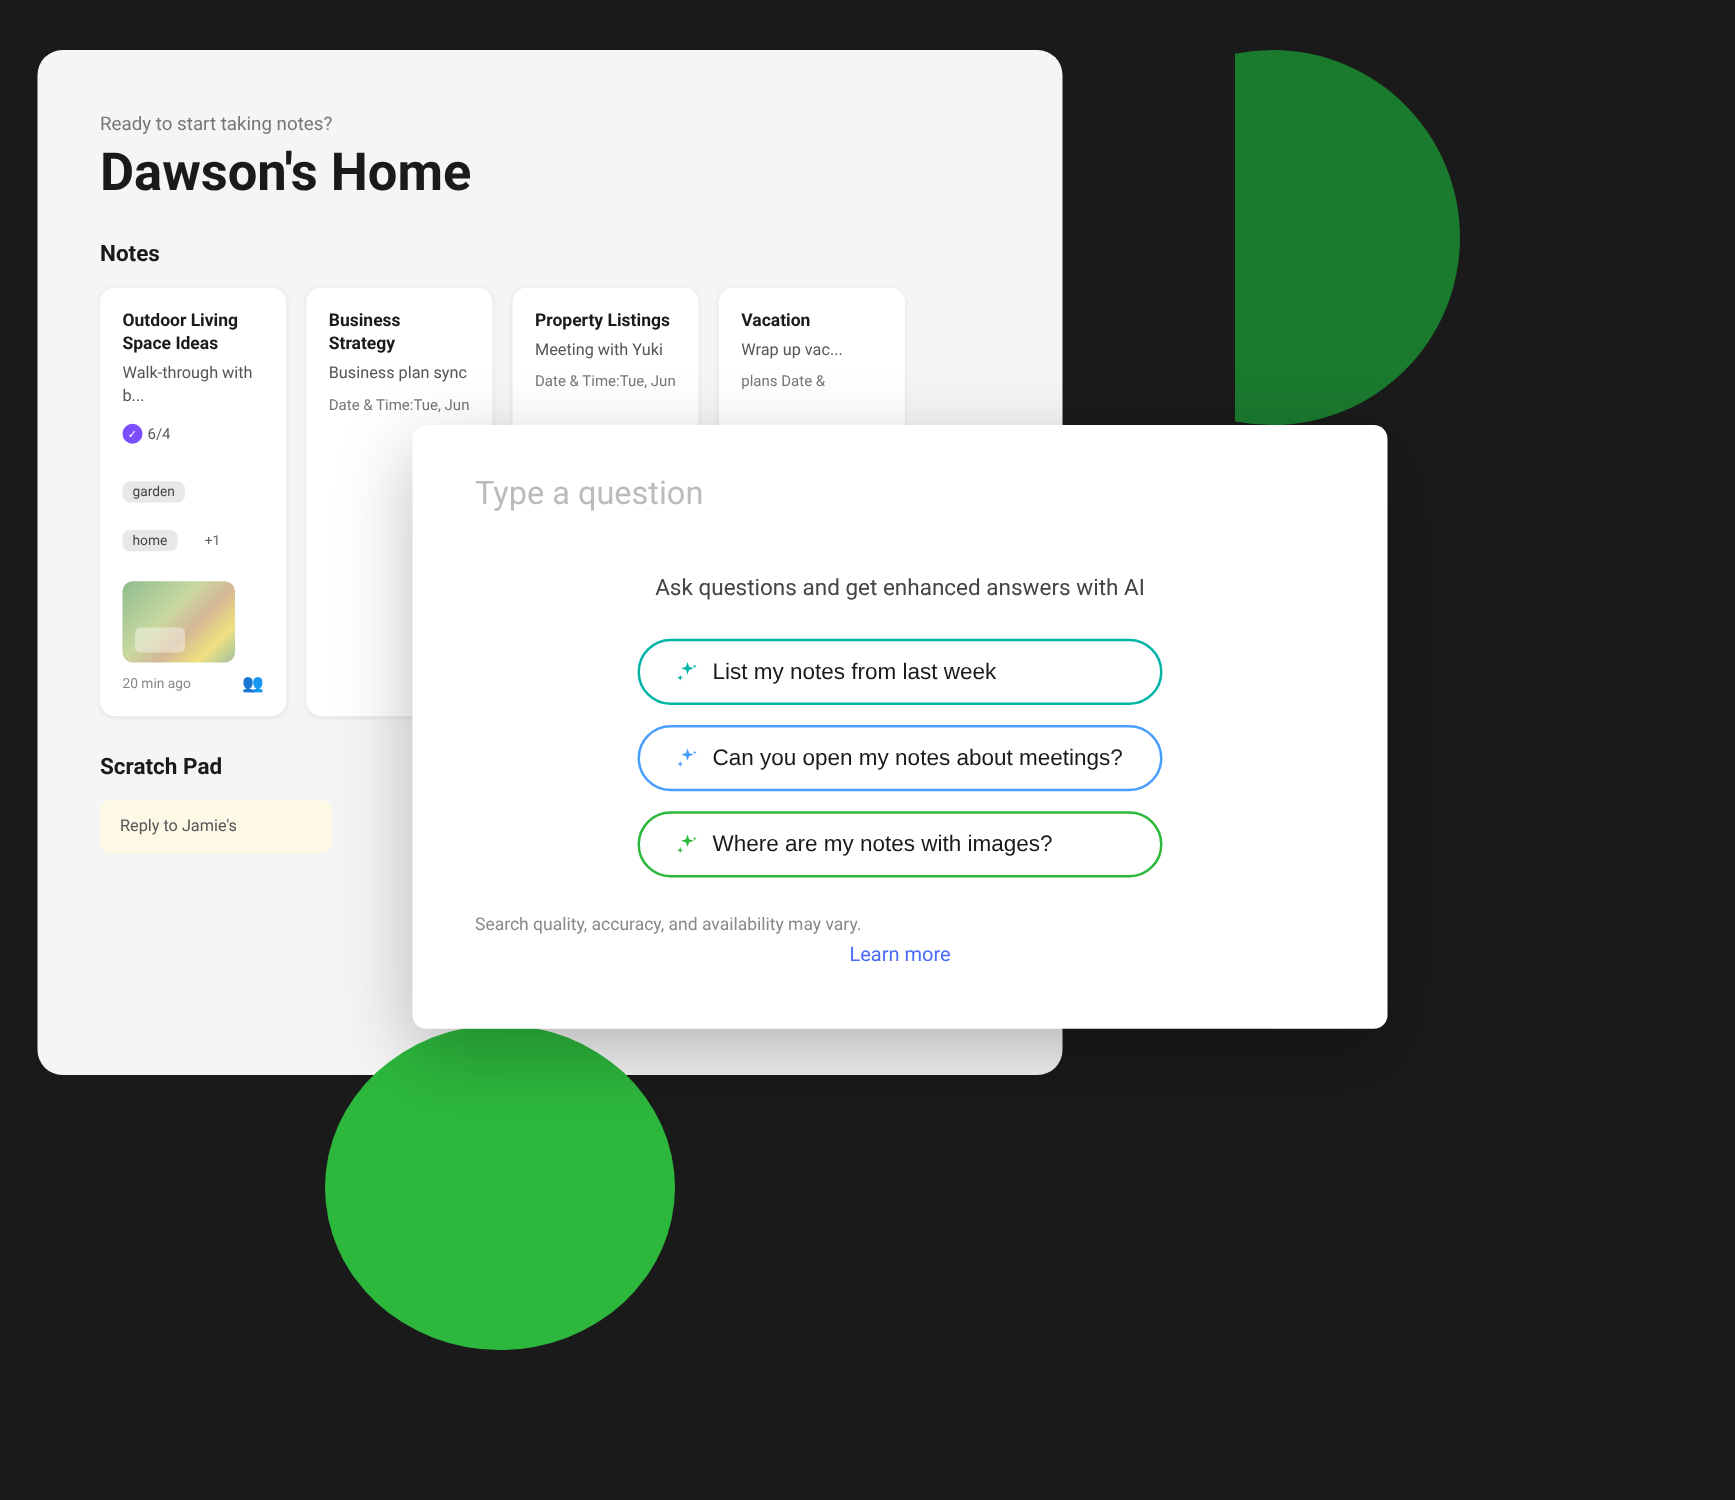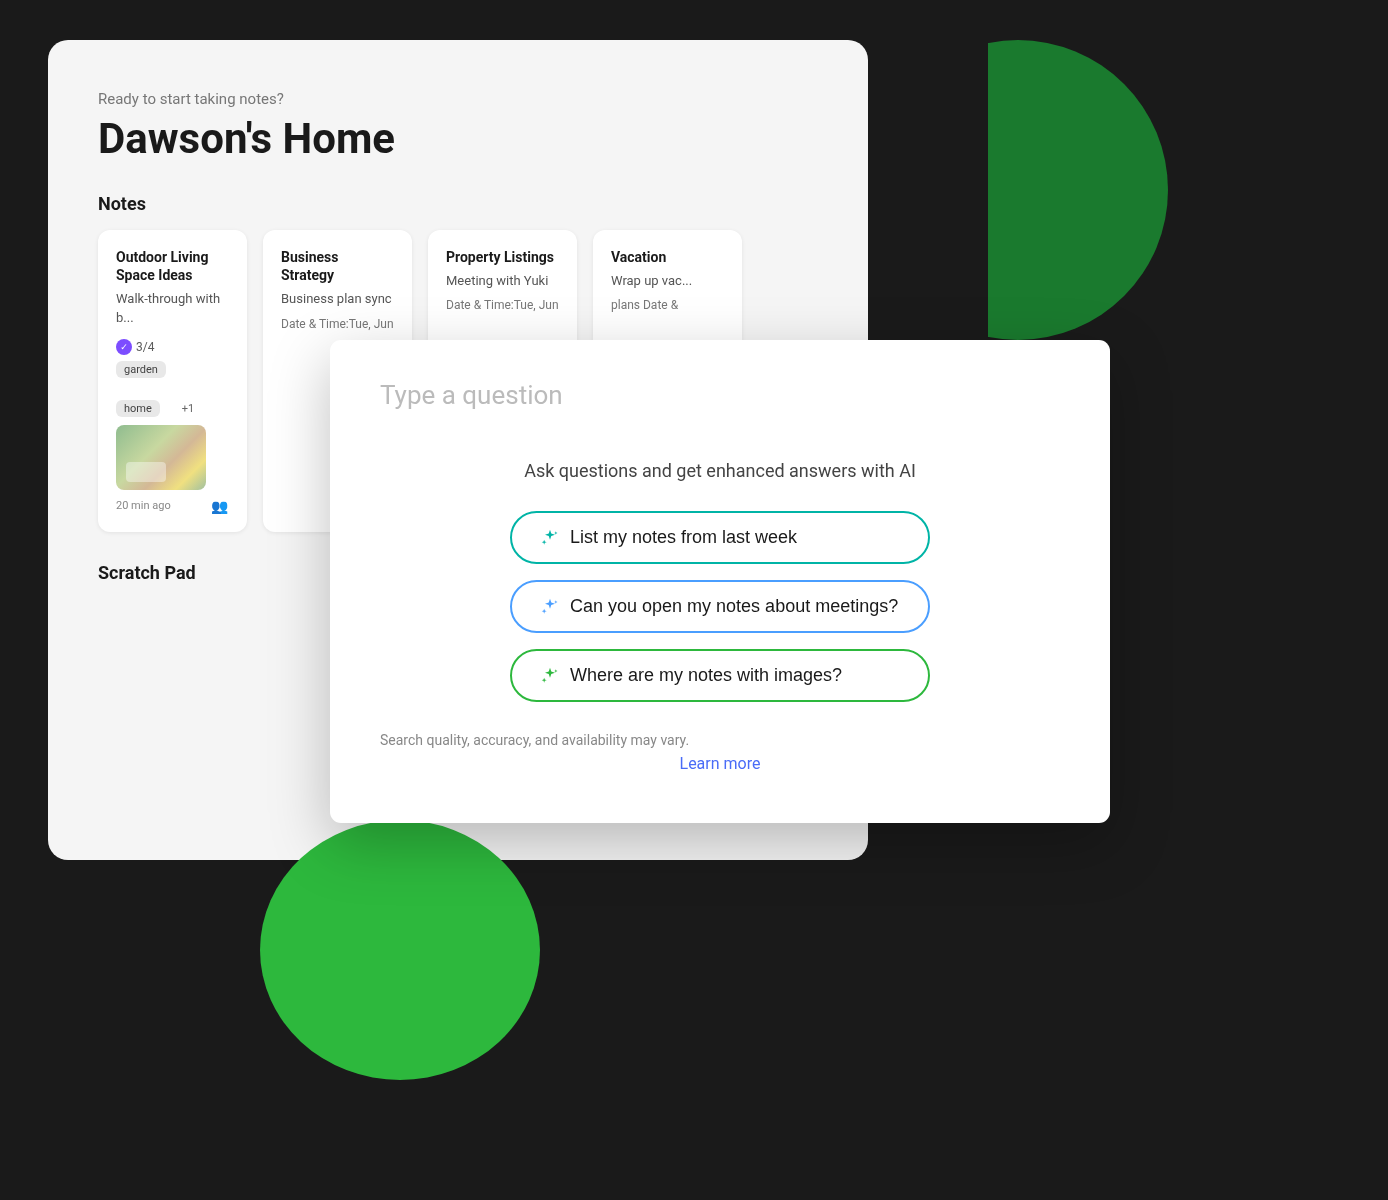--- a/index.html
+++ b/index.html
@@ -35,21 +35,21 @@
       background: #2db83d;
       bottom: 120px;
       left: 260px;
       z-index: 6;
     }
 
     
     .home-card {
       position: absolute;
       top: 40px;
-      left: 48px;
+      left: 30px;
       width: 820px;
       height: 820px;
       background: #f5f5f5;
       border-radius: 20px;
       padding: 50px 40px 40px 50px;
       z-index: 2;
       overflow: hidden;
     }
 
     .home-subtitle {
@@ -106,21 +106,21 @@
 
     .note-card-meta {
       font-size: 12px;
       color: #777;
     }
 
     
     .tags-row {
       display: flex;
       gap: 22px;
-      margin: 0 0;
+      margin: 24px 0;
       flex-wrap: wrap;
       align-items: center;
     }
 
     .tag {
       background: #e8e8e8;
       border-radius: 6px;
       padding: 2px 8px;
       font-size: 11px;
       color: #444;
@@ -316,21 +316,21 @@
 
   <div class="section-label">Notes</div>
 
   <div class="notes-grid">
 
     <div class="note-card">
       <div class="note-card-title">Outdoor Living Space Ideas</div>
       <div class="note-card-desc">Walk-through with b...</div>
       <div class="check-badge">
         <span class="check-circle">✓</span>
-        <span>3/4</span>
+        <span>6/4</span>
       </div>
       <div class="tags-row">
         <span class="tag">garden</span>
         <span class="tag">home</span>
         <span class="tag-count">+1</span>
       </div>
       <div class="note-thumbnail"></div>
       <div class="note-footer">
         <span class="note-time">20 min ago</span>
         <span class="collab-icon">👥</span>
@@ -351,20 +351,23 @@
 
     <div class="note-card" style="overflow:hidden;">
       <div class="note-card-title">Vacation</div>
       <div class="note-card-desc">Wrap up vac...</div>
       <div class="note-card-meta">plans Date &amp;</div>
     </div>
   </div>
 
   <div class="scratch-section">
     <div class="section-label">Scratch Pad</div>
+    <div class="scratch-card">
+      <span>Reply to Jamie's</span>
+    </div>
   </div>
 </div>
 
 <div class="ai-modal">
   <div class="ai-input-placeholder">Type a question</div>
 
   <div class="ai-description">Ask questions and get enhanced answers with AI</div>
 
   <div class="ai-suggestions">
 

